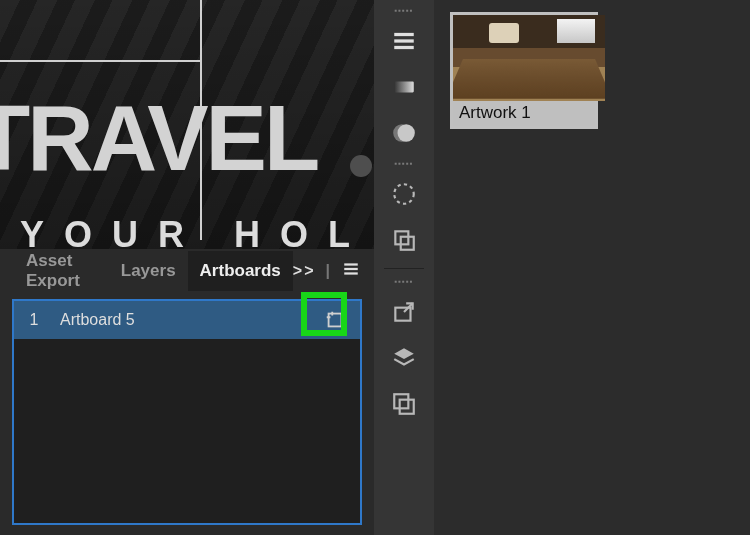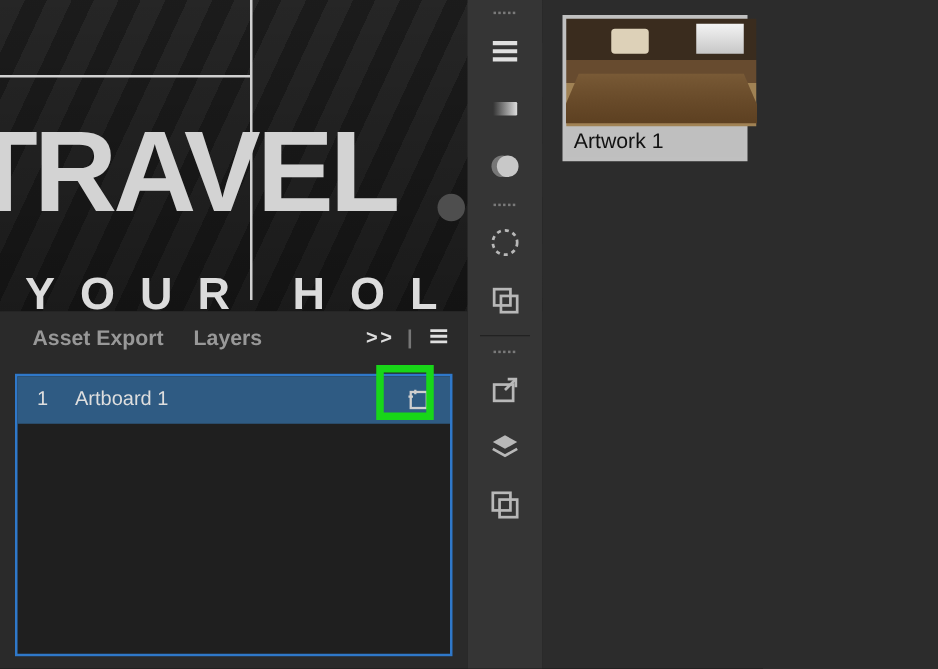--- a/index.html
+++ b/index.html
@@ -145,36 +145,37 @@
           <div class="win"></div>
         </div>
       <div class="thumbLabel">Artwork 1</div>
     </div>
   </div>
 
   <div class="panel">
     <div class="tabs">
       <div class="tab">Asset Export</div>
       <div class="tab">Layers</div>
+      <div class="tab active">Artboards</div>
       <div class="tabRight">
         <span>&gt;&gt;</span>
         <span class="pipe">|</span>
         <span class="menuLines">
           <svg viewBox="0 0 24 24" width="18" height="18">
               <line x1="3" y1="6" x2="21" y2="6"></line>
               <line x1="3" y1="12" x2="21" y2="12"></line>
               <line x1="3" y1="18" x2="21" y2="18"></line>
             </svg>
         </span>
       </div>
     </div>
     <div class="list">
       <div class="row">
         <div class="idx">1</div>
-        <div class="name">Artboard 1</div>
+        <div class="name">Artboard 5</div>
         <div class="opt">
           <svg viewBox="0 0 24 24">
               <rect x="5" y="5" width="14" height="14"></rect>
               <path d="M9 3v4M3 9h4"></path>
             </svg>
         </div>
       </div>
     </div>
   </div>
 

